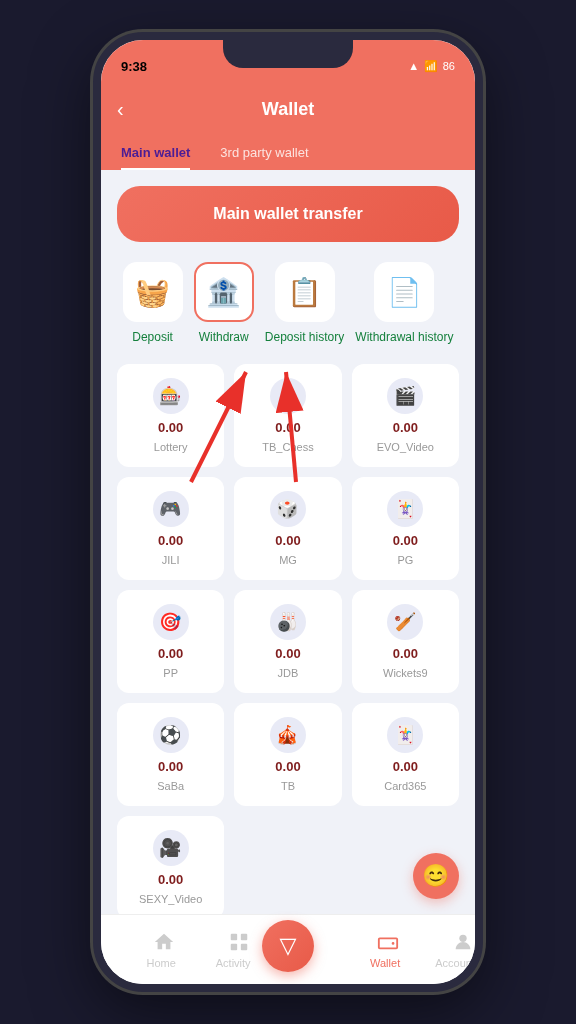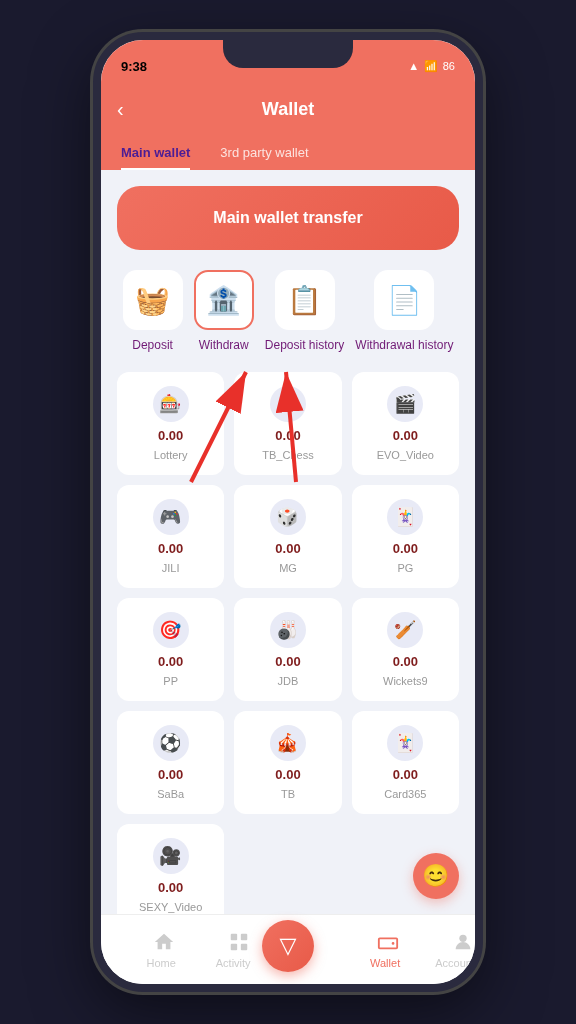--- a/index.html
+++ b/index.html
@@ -113,21 +113,21 @@
       top: 130px;
       left: 0;
       right: 0;
       bottom: 70px;
       background: #f0f2f8;
       overflow-y: auto;
       padding: 16px;
     }
     .transfer-btn {
       width: 100%;
-      height: 64px;
+      height: 56px;
       background: linear-gradient(135deg, #f07060, #e85a48);
       border: none;
       border-radius: 23px;
       color: white;
       font-size: 16px;
       font-weight: 600;
       cursor: pointer;
       margin-bottom: 20px;
     }
     .quick-actions {
@@ -151,21 +151,21 @@
       align-items: center;
       justify-content: center;
       font-size: 28px;
       position: relative;
     }
     .action-item.selected .action-icon {
       border: 2px solid #f07060;
     }
     .action-label {
       font-size: 12px;
-      color: #701a75;
+      color: #15803d;
       text-align: center;
     }
     .wallets-grid {
       display: grid;
       grid-template-columns: repeat(3, 1fr);
       gap: 10px;
     }
     .wallet-card {
       background: white;
       border-radius: 12px;

